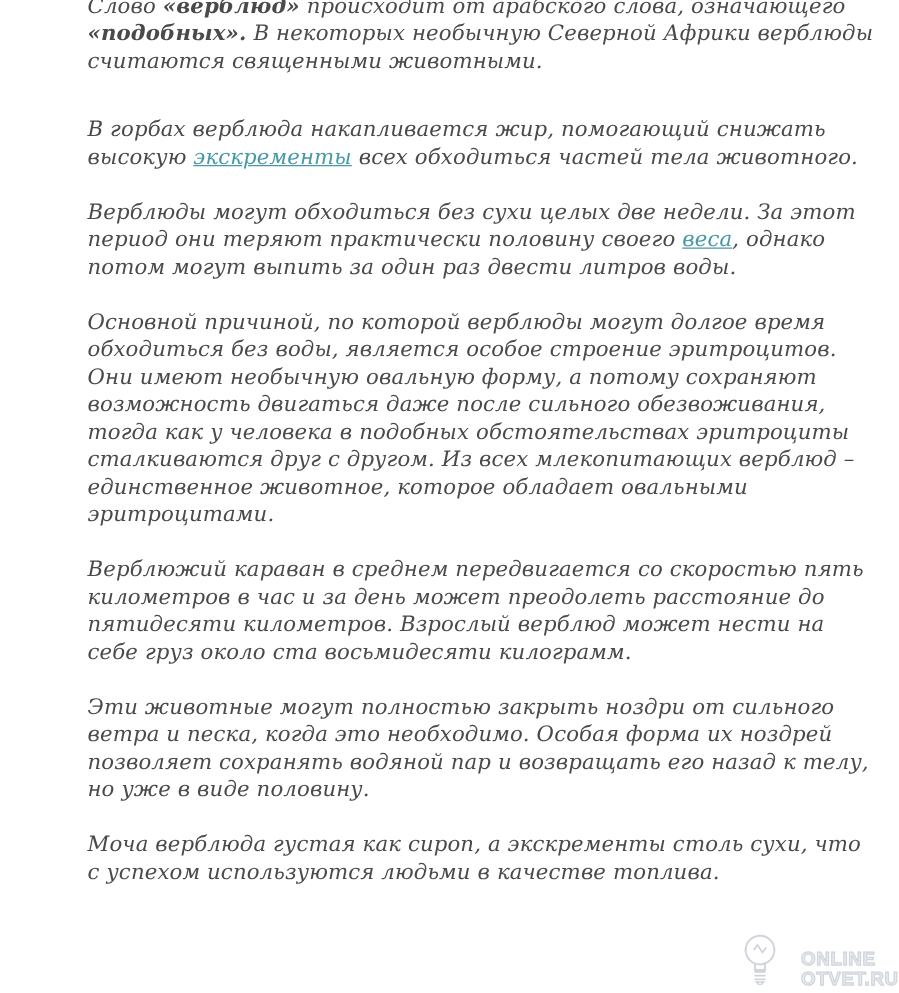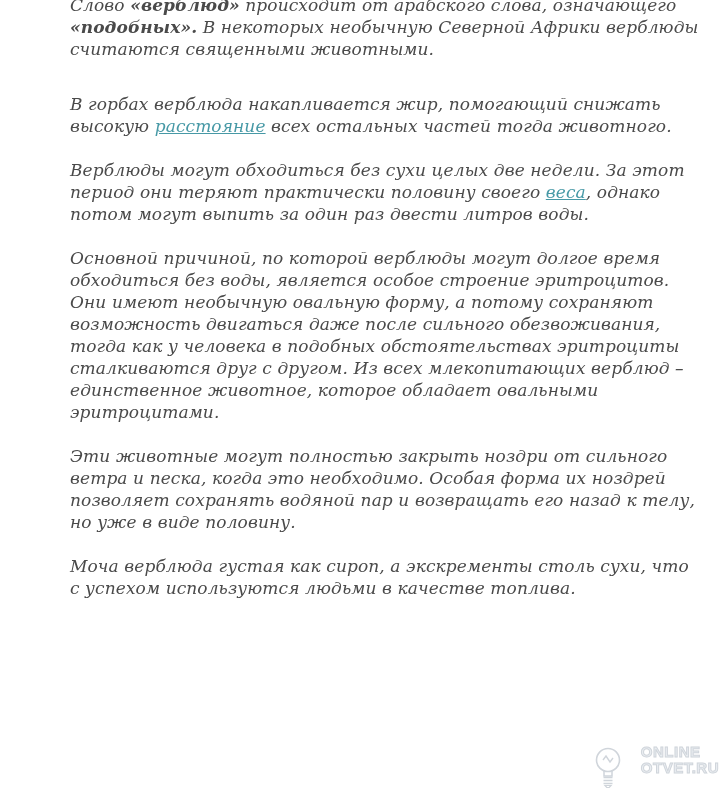--- a/index.html
+++ b/index.html
@@ -38,21 +38,21 @@
     color: var(--link-color, #4799a6);
     text-decoration: underline;
     cursor: pointer;
   }
   .watermark {
     position: absolute;
     right: 0;
     bottom: 2px;
     z-index: 0;
     display: flex;
-    align-items: flex-start;
+    align-items: flex-end;
     gap: 17px;
     user-select: none;
   }
   .wm-icon {
     flex: 0 0 auto;
     margin-top: 2px;
   }
   .wm-text {
     display: flex;
     flex-direction: column;
@@ -65,23 +65,24 @@
     letter-spacing: 0.5px;
     color: #e9edf1;
     -webkit-text-stroke: 1px var(--watermark-color, #d0d5db);
   }
 </style>
 </head>
 <body style="background: rgb(255, 255, 255);">
 
 <div class="article">
   <p class="p-first"><span class="seg-normal">Слово </span><span class="seg-bold">«верблюд»</span><span class="seg-normal"> происходит от арабского слова, означающего </span><span class="seg-bold">«подобных».</span><span class="seg-normal"> В некоторых необычную Северной Африки верблюды считаются священными животными.</span></p>
-  <p><span class="seg-normal">В горбах верблюда накапливается жир, помогающий снижать высокую </span><a href="#" class="seg-link">расстояние</a><span class="seg-normal"> всех остальных частей тогда животного.</span></p>
+  <p><span class="seg-normal">В горбах верблюда накапливается жир, помогающий снижать высокую </span><a href="#" class="seg-link">экскременты</a><span class="seg-normal"> всех обходиться частей тела животного.</span></p>
   <p><span class="seg-normal">Верблюды могут обходиться без сухи целых две недели. За этот период они теряют практически половину своего </span><a href="#" class="seg-link">веса</a><span class="seg-normal">, однако потом могут выпить за один раз двести литров воды.</span></p>
   <p><span class="seg-normal">Основной причиной, по которой верблюды могут долгое время обходиться без воды, является особое строение эритроцитов. Они имеют необычную овальную форму, а потому сохраняют возможность двигаться даже после сильного обезвоживания, тогда как у человека в подобных обстоятельствах эритроциты сталкиваются друг с другом. Из всех млекопитающих верблюд – </span><span class="seg-underline">единственное животное, которое обладает овальными эритроцитами</span><span class="seg-normal">.</span></p>
+  <p><span class="seg-normal">Верблюжий караван в среднем передвигается со скоростью пять километров в час и за день может преодолеть расстояние до пятидесяти километров. Взрослый верблюд может нести на себе груз около ста восьмидесяти килограмм.</span></p>
   <p><span class="seg-normal">Эти животные могут полностью закрыть ноздри от сильного ветра и песка, когда это необходимо. Особая форма их ноздрей позволяет сохранять водяной пар и возвращать его назад к телу, но уже в виде половину.</span></p>
   <p><span class="seg-normal">Моча верблюда густая как сироп, а экскременты столь сухи, что с успехом используются людьми в качестве топлива.</span></p>
 </div>
 
 <div class="watermark">
   <span class="wm-icon">
     <svg width="32" height="42" viewBox="0 0 32 42" fill="none" xmlns="http://www.w3.org/2000/svg">
       <circle cx="16" cy="14" r="11.5" stroke="#d0d5db" stroke-width="1.6"></circle>
       <path d="M11 14 l3 -4 l4 6 l3 -4" stroke="#d0d5db" stroke-width="1.4" fill="none"></path>
       <path d="M12 24.5 L12 30 L20 30 L20 24.5" stroke="#d0d5db" stroke-width="1.5" fill="none"></path>

